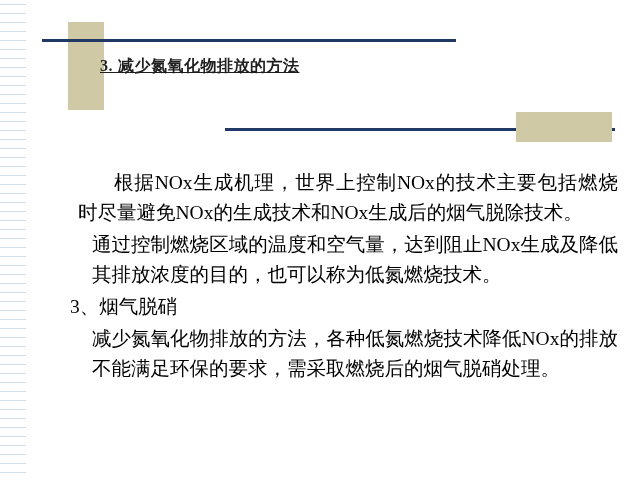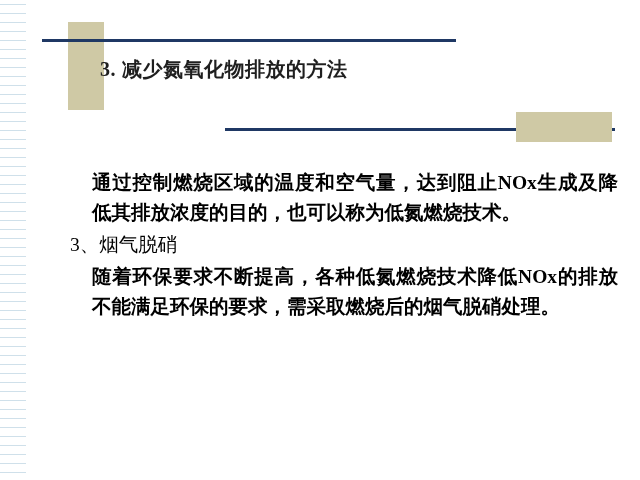--- a/index.html
+++ b/index.html
@@ -70,25 +70,26 @@
     height: 3px;
     background: #1f3864;
   }
   
   .title {
     position: absolute;
     left: 100px;
     top: 56px;
     width: 480px;
     font-family: "Liberation Sans", sans-serif;
-    font-size: 20px;
+    font-size: 16px;
     font-weight: bold;
     color: #1f1f1f;
     letter-spacing: 0.5px;
     white-space: nowrap;
+    text-decoration: underline;
   }
   .title .num {
     font-family: "Liberation Serif", serif;
   }
   
   .body-area {
     position: absolute;
     left: 62px;
     top: 168px;
     width: 556px;
@@ -102,21 +103,20 @@
   }
   .p-intro {
     text-indent: 36px;
     padding-left: 16px;
   }
   .p-item {
     padding-left: 8px;
   }
   .p-sub {
     padding-left: 30px;
-    font-weight: bold;
   }
 </style>
 </head>
 <body>
 
 <div class="slide">
 
   <div class="left-band">
       <div class="stripe" style="top: 4px; background: rgb(207, 224, 234);"></div>
       <div class="stripe" style="top: 13px; background: rgb(207, 224, 234);"></div>
@@ -178,18 +178,19 @@
 
   <div class="title">
     <span class="num">3.</span>
     <span>减少氮氧化物排放的方法</span>
   </div>
 
   <div class="rule-mid"></div>
   <div class="beige-block-right"></div>
 
   <div class="body-area">
+    <p class="para p-intro">根据NOx生成机理，世界上控制NOx的技术主要包括燃烧时尽量避免NOx的生成技术和NOx生成后的烟气脱除技术。</p>
     <p class="para p-sub">通过控制燃烧区域的温度和空气量，达到阻止NOx生成及降低其排放浓度的目的，也可以称为低氮燃烧技术。</p>
     <p class="para p-item">3、烟气脱硝</p>
-    <p class="para p-sub">随着环保要求不断提高，各种低氮燃烧技术降低NOx的排放不能满足环保的要求，需采取燃烧后的烟气脱硝处理。</p>
+    <p class="para p-sub">减少氮氧化物排放的方法，各种低氮燃烧技术降低NOx的排放不能满足环保的要求，需采取燃烧后的烟气脱硝处理。</p>
   </div>
 
 </div>
 
 </body></html>

